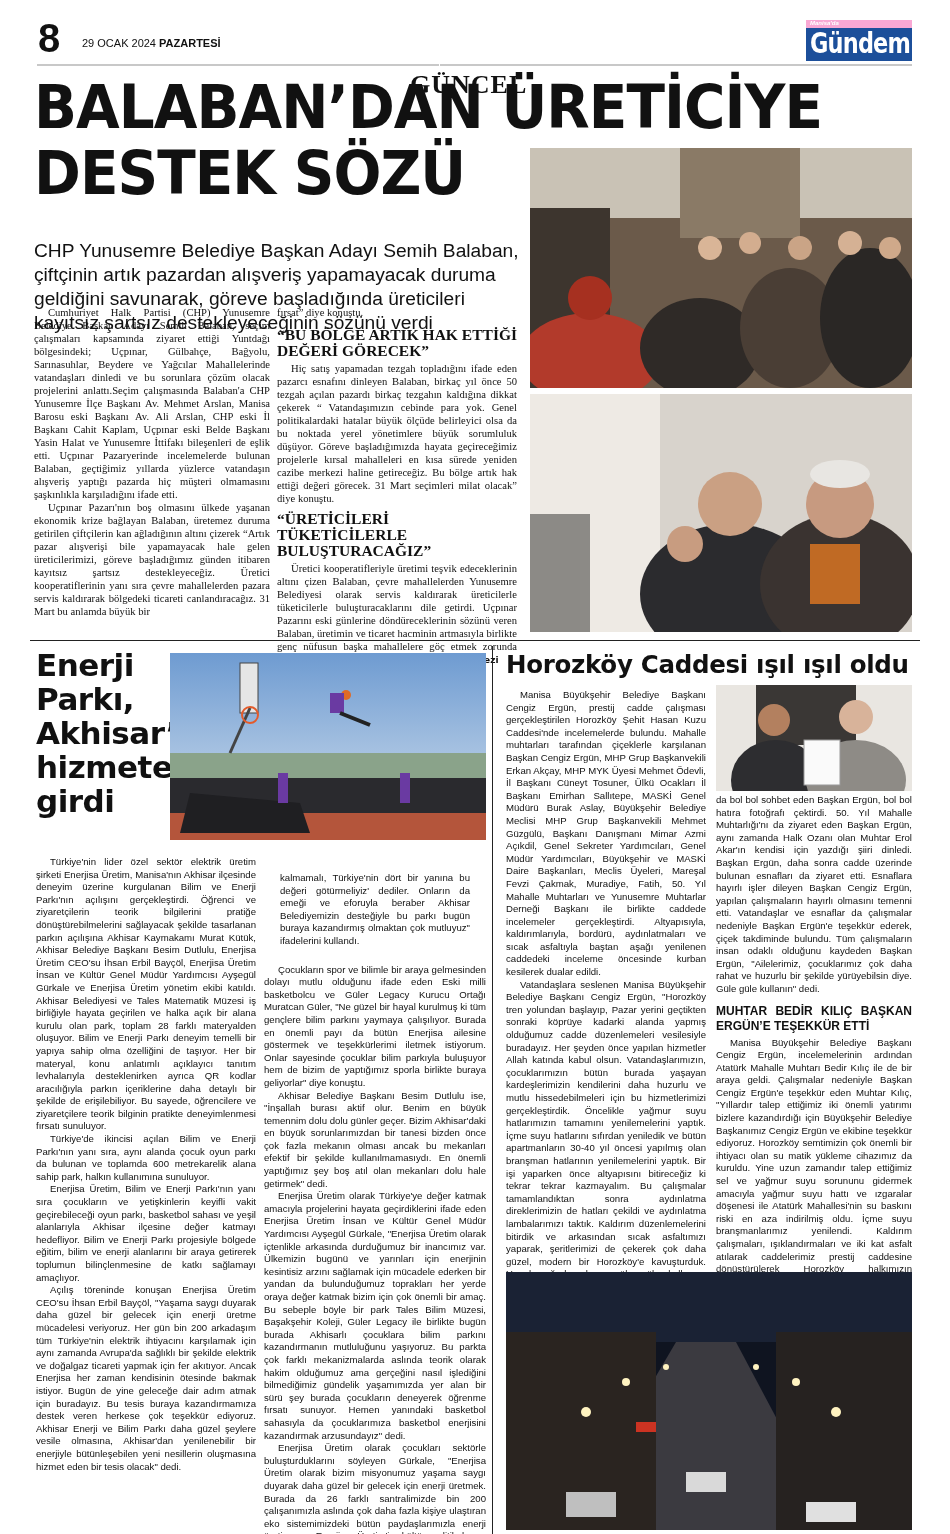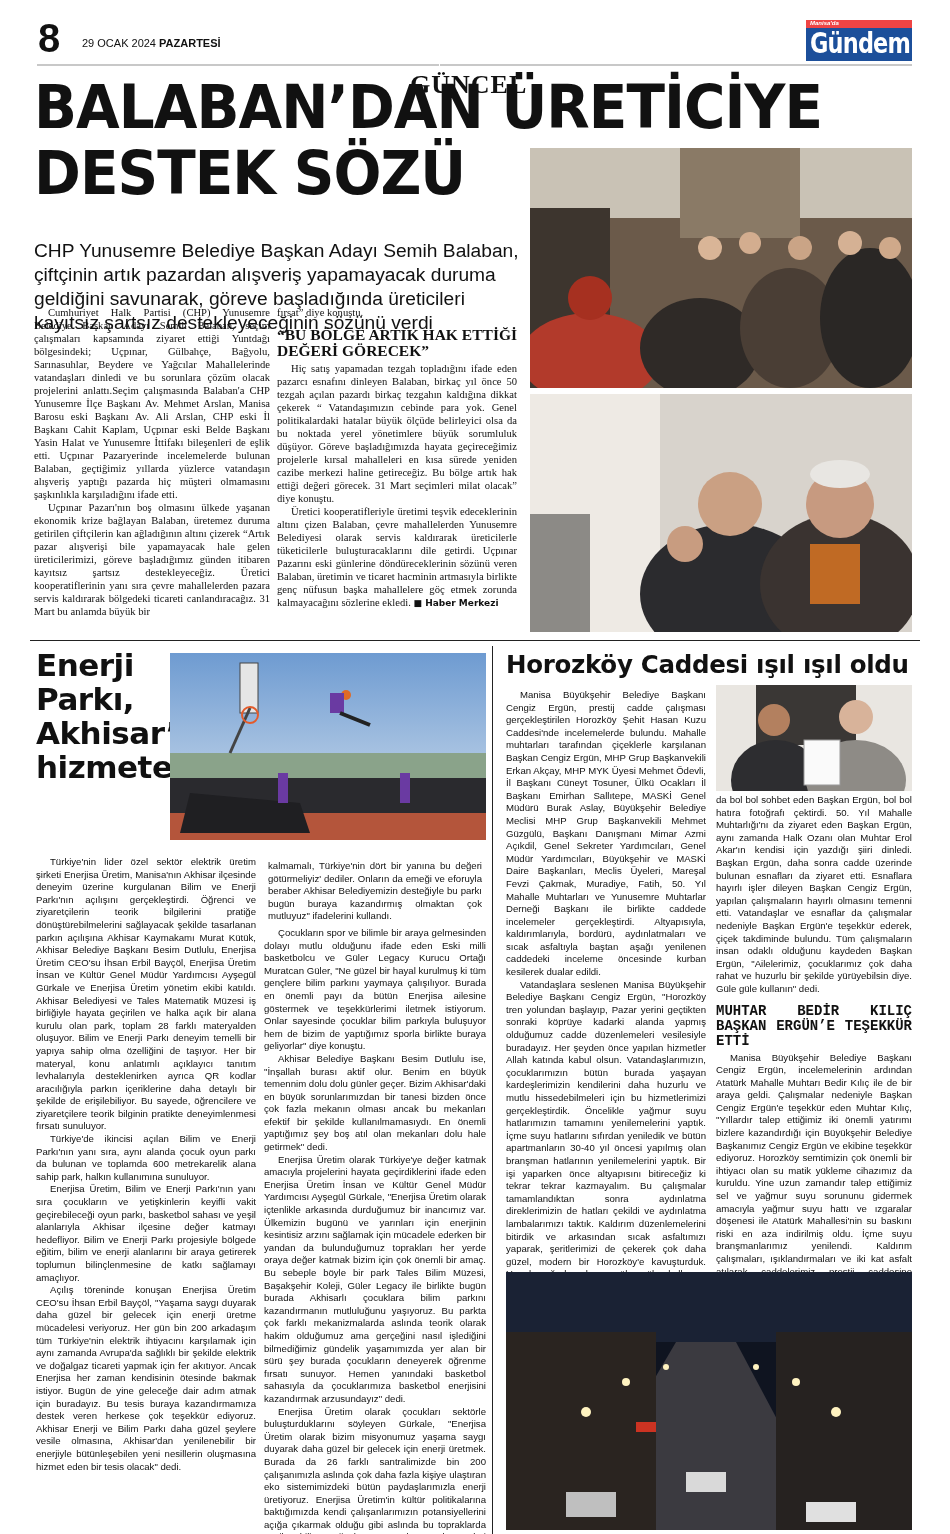--- a/index.html
+++ b/index.html
@@ -4,34 +4,34 @@
 <style>
   html,body{margin:0;padding:0;background:#fff;}
   body{width:950px;height:1534px;position:relative;overflow:hidden;font-family:"Liberation Sans",sans-serif;color:#111;}
   .abs{position:absolute;}
   .pagenum{left:38px;top:18px;font-size:40px;font-weight:700;line-height:1;font-family:"Liberation Sans",sans-serif;}
   .date{left:82px;top:37px;font-size:11px;}
   .date b{font-weight:700;}
   .section{left:410px;top:26px;font-family:"Liberation Serif",serif;font-weight:700;font-size:26px;letter-spacing:1px;margin-top:44px;}
   .topline{left:37px;top:64px;width:402px;height:2px;background:#c8c8c8;}
   .topline2{left:440px;top:64px;width:472px;height:2px;background:#c8c8c8;}
-  .logo{left:806px;top:20px;width:106px;height:41px;background:#1c4f9a;border-top:8px solid #ef4444;box-sizing:border-box;}
+  .logo{left:806px;top:20px;width:106px;height:41px;background:#1c4f9a;border-top:8px solid #f9a8d4;box-sizing:border-box;}
   .logo .small{position:absolute;left:4px;top:-8px;font-size:6px;color:#fff;font-style:italic;font-weight:700;}
   .logo .big{position:absolute;left:4px;top:0px;font-size:28px;line-height:32px;color:#fff;font-weight:700;letter-spacing:-1px;font-family:"DejaVu Sans",sans-serif;transform:scaleX(0.8);transform-origin:left;}
   .headline{left:34px;top:74px;font-family:"DejaVu Sans",sans-serif;font-weight:900;font-size:60px;line-height:66px;letter-spacing:-1px;transform:scaleX(0.94);transform-origin:left;}
   .deck{left:34px;top:212px;width:486px;font-size:19.2px;line-height:24px;color:#111;margin-top:27px;}
   .body-serif{font-family:"Liberation Serif",serif;font-size:10.6px;line-height:13px;text-align:justify;}
   .body-sans{font-family:"Liberation Sans",sans-serif;font-size:9.6px;line-height:12.6px;text-align:justify;}
   .p{text-indent:14px;margin:0;}
   .sub{font-family:"Liberation Serif",serif;font-weight:700;font-size:15.5px;line-height:16px;margin:6px 0 3px 0;}
   .sig{font-weight:900;font-family:"DejaVu Sans",sans-serif;font-size:9px;}
   .photo{position:absolute;overflow:hidden;}
   .divider{position:absolute;background:#222;}
   .head2{font-family:"DejaVu Sans",sans-serif;font-weight:900;}
-  .subsans{font-family:Liberation Mono, monospace;font-weight:700;font-size:14px;line-height:15px;margin:8px 0 3px;}
+  .subsans{font-family:Liberation Sans, sans-serif;font-weight:700;font-size:12px;line-height:15px;margin:8px 0 3px;}
 </style>
 </head>
 <body>
 
 <div class="abs pagenum">8</div>
 <div class="abs date"><span>29 OCAK 2024</span> <b>PAZARTESİ</b></div>
 <div class="abs section">GÜNCEL</div>
 <div class="abs logo">
   <span class="small">Manisa'da</span>
   <span class="big">Gündem</span>
@@ -80,31 +80,33 @@
 <div class="abs deck">CHP Yunusemre Belediye Başkan Adayı Semih Balaban, çiftçinin artık pazardan alışveriş yapamayacak duruma geldiğini savunarak, göreve başladığında üreticileri kayıtsız şartsız destekleyeceğinin sözünü verdi</div>
 
 <div class="abs body-serif" style="left:34px;top:306px;width:236px;">
   <p class="p">Cumhuriyet Halk Partisi (CHP) Yunusemre Belediye Başkan Adayı Semih Balaban, seçim çalışmaları kapsamında ziyaret ettiği Yuntdağı bölgesindeki; Uçpınar, Gülbahçe, Bağyolu, Sarınasuhlar, Beydere ve Yağcılar Mahallelerinde vatandaşları dinledi ve bu sorunlara çözüm olacak projelerini anlattı.Seçim çalışmasında Balaban'a CHP Yunusemre İlçe Başkanı Av. Mehmet Arslan, Manisa Barosu eski Başkanı Av. Ali Arslan, CHP eski İl Başkanı Cahit Kaplam, Uçpınar eski Belde Başkanı Yasin Halat ve Yunusemre İttifakı bileşenleri de eşlik etti. Uçpınar Pazaryerinde incelemelerde bulunan Balaban, geçtiğimiz yıllarda yüzlerce vatandaşın alışveriş yaptığı pazarda hiç müşteri olmamasını şaşkınlıkla karşıladığını ifade etti.</p>
   <p class="p">Uçpınar Pazarı'nın boş olmasını ülkede yaşanan ekonomik krize bağlayan Balaban, üretemez duruma getirilen çiftçilerin kan ağladığının altını çizerek “Artık pazar alışverişi bile yapamayacak hale gelen üreticilerimizi, göreve başladığımız günden itibaren kayıtsız şartsız destekleyeceğiz. Üretici kooperatiflerinin yanı sıra çevre mahallelerden pazara servis kaldırarak bölgedeki ticareti canlandıracağız. 31 Mart bu anlamda büyük bir</p>
 </div>
 <div class="abs body-serif" style="left:277px;top:306px;width:240px;">
   <p style="margin:0 0 8px;">fırsat” diye konuştu.</p>
   <div class="sub">“BU BÖLGE ARTIK HAK ETTİĞİ DEĞERİ GÖRECEK”</div>
   <p class="p">Hiç satış yapamadan tezgah topladığını ifade eden pazarcı esnafını dinleyen Balaban, birkaç yıl önce 50 tezgah açılan pazardı birkaç tezgahın kaldığına dikkat çekerek “ Vatandaşımızın cebinde para yok. Genel politikalardaki hatalar büyük ölçüde belirleyici olsa da bu noktada yerel yönetimlere büyük sorumluluk düşüyor. Göreve başladığımızda hayata geçireceğimiz projelerle kırsal mahalleleri en kısa sürede yeniden cazibe merkezi haline getireceğiz. Bu bölge artık hak ettiği değeri görecek. 31 Mart seçimleri milat olacak” diye konuştu.</p>
+  <div class="sub">“ÜRETİCİLERİ TÜKETİCİLERLE BULUŞTURACAĞIZ”</div>
   <p class="p"><span>Üretici kooperatifleriyle üretimi teşvik edeceklerinin altını çizen Balaban, çevre mahallelerden Yunusemre Belediyesi olarak servis kaldırarak üreticilerle tüketicilerle buluşturacaklarını dile getirdi. Uçpınar Pazarını eski günlerine döndüreceklerinin sözünü veren Balaban, üretimin ve ticaret hacminin artmasıyla birlikte genç nüfusun başka mahallelere göç etmek zorunda kalmayacağını sözlerine ekledi.</span> <span class="sig">■ Haber Merkezi</span></p>
 </div>
 
 <div class="divider" style="left:30px;top:640px;width:890px;height:1px;"></div>
 <div class="divider" style="left:492px;top:646px;width:1px;height:888px;"></div>
 
 <div class="abs head2" style="left:36px;top:648px;width:210px;font-size:31px;line-height:34px;letter-spacing:-0.5px;">
   <div>Enerji</div>
   <div>Parkı,</div>
   <div>Akhisar’da</div>
   <div>hizmete</div>
+  <div>girdi</div>
 </div>
 <div class="photo" style="left:170px;top:653px;width:316px;height:187px;">
   <svg width="316" height="187">
     <defs>
         <linearGradient id="sky" x1="0" y1="0" x2="0" y2="1">
           <stop offset="0" stop-color="#6e9bd1"></stop>
           <stop offset="1" stop-color="#d7e3ef"></stop>
         </linearGradient>
       </defs>
     <rect width="316" height="187" fill="url(#sky)"></rect>
@@ -124,21 +126,21 @@
 </div>
 
 <div class="abs body-sans" style="left:36px;top:856px;width:220px;">
   <p class="p">Türkiye'nin lider özel sektör elektrik üretim şirketi Enerjisa Üretim, Manisa'nın Akhisar ilçesinde deneyim üzerine kurgulanan Bilim ve Enerji Parkı'nın açılışını gerçekleştirdi. Öğrenci ve ziyaretçilerin teorik bilgilerini pratiğe dönüştürebilmelerini sağlayacak şekilde tasarlanan parkın açılışına Akhisar Kaymakamı Murat Kütük, Akhisar Belediye Başkanı Besim Dutlulu, Enerjisa Üretim CEO'su İhsan Erbil Bayçöl, Enerjisa Üretim İnsan ve Kültür Genel Müdür Yardımcısı Ayşegül Gürkale ve Enerjisa Üretim yönetim ekibi katıldı. Akhisar Belediyesi ve Tales Matematik Müzesi iş birliğiyle hayata geçirilen ve halka açık bir alana kurulu olan park, toplam 28 farklı materyalden oluşuyor. Bilim ve Enerji Parkı deneyim temelli bir yapıya sahip olma özelliğini de taşıyor. Her bir materyal, konu anlatımlı açıklayıcı tanıtım levhalarıyla desteklenirken ayrıca QR kodlar aracılığıyla parkın içeriklerine daha detaylı bir şekilde de erişilebiliyor. Bu sayede, öğrencilere ve ziyaretçilere teorik bilginin pratikte deneyimlenmesi fırsatı sunuluyor.</p>
   <p class="p">Türkiye'de ikincisi açılan Bilim ve Enerji Parkı'nın yanı sıra, aynı alanda çocuk oyun parkı da bulunan ve toplamda 600 metrekarelik alana sahip park, halkın kullanımına sunuluyor.</p>
   <p class="p">Enerjisa Üretim, Bilim ve Enerji Parkı'nın yanı sıra çocukların ve yetişkinlerin keyifli vakit geçirebileceği oyun parkı, basketbol sahası ve yeşil alanlarıyla Akhisar ilçesine değer katmayı hedefliyor. Bilim ve Enerji Parkı projesiyle bölgede eğitim, bilim ve enerji alanlarını bir araya getirerek toplumun bilinçlenmesine de katkı sağlamayı amaçlıyor.</p>
   <p class="p">Açılış töreninde konuşan Enerjisa Üretim CEO'su İhsan Erbil Bayçöl, "Yaşama saygı duyarak daha güzel bir gelecek için enerji üretme mücadelesi veriyoruz. Her gün bin 200 arkadaşım tüm Türkiye'nin elektrik ihtiyacını karşılamak için aynı zamanda Avrupa'da sağlıklı bir şekilde elektrik ve doğalgaz ticareti yapmak için fer akıtıyor. Ancak Enerjisa her zaman kendisinin ötesinde bakmak istiyor. Bugün de yine geleceğe dair adım atmak için buradayız. Bu tesis buraya kazandırmamıza destek veren herkese çok teşekkür ediyoruz. Akhisar Enerji ve Bilim Parkı daha güzel şeylere vesile olmasına, Akhisar'dan yenilenebilir bir enerjiyle bütünleşebilen yeni nesillerin oluşmasına hizmet eden bir tesis olacak" dedi.</p>
 
 </div>
 <div class="abs body-sans" style="left:264px;top:856px;width:222px;">
-  <p style="margin:4px;">kalmamalı, Türkiye'nin dört bir yanına bu değeri götürmeliyiz' dediler. Onların da emeği ve eforuyla beraber Akhisar Belediyemizin desteğiyle bu parkı bugün buraya kazandırmış olmaktan çok mutluyuz" ifadelerini kullandı.</p>
+  <p style="margin:16px;">kalmamalı, Türkiye'nin dört bir yanına bu değeri götürmeliyiz' dediler. Onların da emeği ve eforuyla beraber Akhisar Belediyemizin desteğiyle bu parkı bugün buraya kazandırmış olmaktan çok mutluyuz" ifadelerini kullandı.</p>
   <p class="p">Çocukların spor ve bilimle bir araya gelmesinden dolayı mutlu olduğunu ifade eden Eski milli basketbolcu ve Güler Legacy Kurucu Ortağı Muratcan Güler, "Ne güzel bir hayal kurulmuş ki tüm gençlere bilim parkını yaymaya çalışılıyor. Burada en önemli payı da bütün Enerjisa ailesine göstermek ve teşekkürlerimi iletmek istiyorum. Onlar sayesinde çocuklar bilim parkıyla buluşuyor hem de bizim de yaptığımız sporla birlikte buraya geliyorlar" diye konuştu.</p>
   <p class="p">Akhisar Belediye Başkanı Besim Dutlulu ise, "İnşallah burası aktif olur. Benim en büyük temennim dolu dolu günler geçer. Bizim Akhisar'daki en büyük sorunlarımızdan bir tanesi bizden önce çok fazla mekanın olması ancak bu mekanları efektif bir şekilde kullanılmamasıydı. En önemli yaptığımız şey boş atıl olan mekanları dolu hale getirmek" dedi.</p>
   <p class="p">Enerjisa Üretim olarak Türkiye'ye değer katmak amacıyla projelerini hayata geçirdiklerini ifade eden Enerjisa Üretim İnsan ve Kültür Genel Müdür Yardımcısı Ayşegül Gürkale, "Enerjisa Üretim olarak içtenlikle arkasında durduğumuz bir inancımız var. Ülkemizin bugünü ve yarınları için enerjinin kesintisiz arzını sağlamak için mücadele ederken bir yandan da bulunduğumuz toprakları her yerde oraya değer katmak bizim için çok önemli bir amaç. Bu sebeple böyle bir park Tales Bilim Müzesi, Başakşehir Koleji, Güler Legacy ile birlikte bugün burada Akhisarlı çocuklara bilim parkını kazandırmanın mutluluğunu yaşıyoruz. Bu parkta çok farklı mekanizmalarda aslında teorik olarak hakim olduğumuz ama gerçeğini nasıl işlediğini bilmediğimiz gündelik yaşamımızda yer alan bir sürü şey burada çocukların deneyerek öğrenme fırsatı sunuyor. Hemen yanındaki basketbol sahasıyla da çocuklarımıza basketbol enerjisini kazandırmak arzusundayız" dedi.</p>
   <p class="p">Enerjisa Üretim olarak çocukları sektörle buluşturduklarını söyleyen Gürkale, "Enerjisa Üretim olarak bizim misyonumuz yaşama saygı duyarak daha güzel bir gelecek için enerji üretmek. Burada da 26 farklı santralimizde bin 200 çalışanımızla aslında çok daha fazla kişiye ulaştıran eko sistemimizdeki bütün paydaşlarımızla enerji üretiyoruz. Enerjisa Üretim'in kültür politikalarına baktığımızda kendi çalışanlarımızın potansiyellerini açığa çıkarmak olduğu gibi aslında bu topraklarda yenilenebilir enerji alanına gönül verecek gençleri daha çocukluk çağlarından itibaren bu sektörle buluşturmak için çalışıyoruz" diye konuştu.</p>
 
 </div>
 
 <div class="abs head2" style="left:506px;top:650px;font-size:24.5px;line-height:30px;letter-spacing:-0.3px;">Horozköy Caddesi ışıl ışıl oldu</div>
 <div class="photo" style="left:716px;top:685px;width:196px;height:106px;">
   <svg width="196" height="106">

